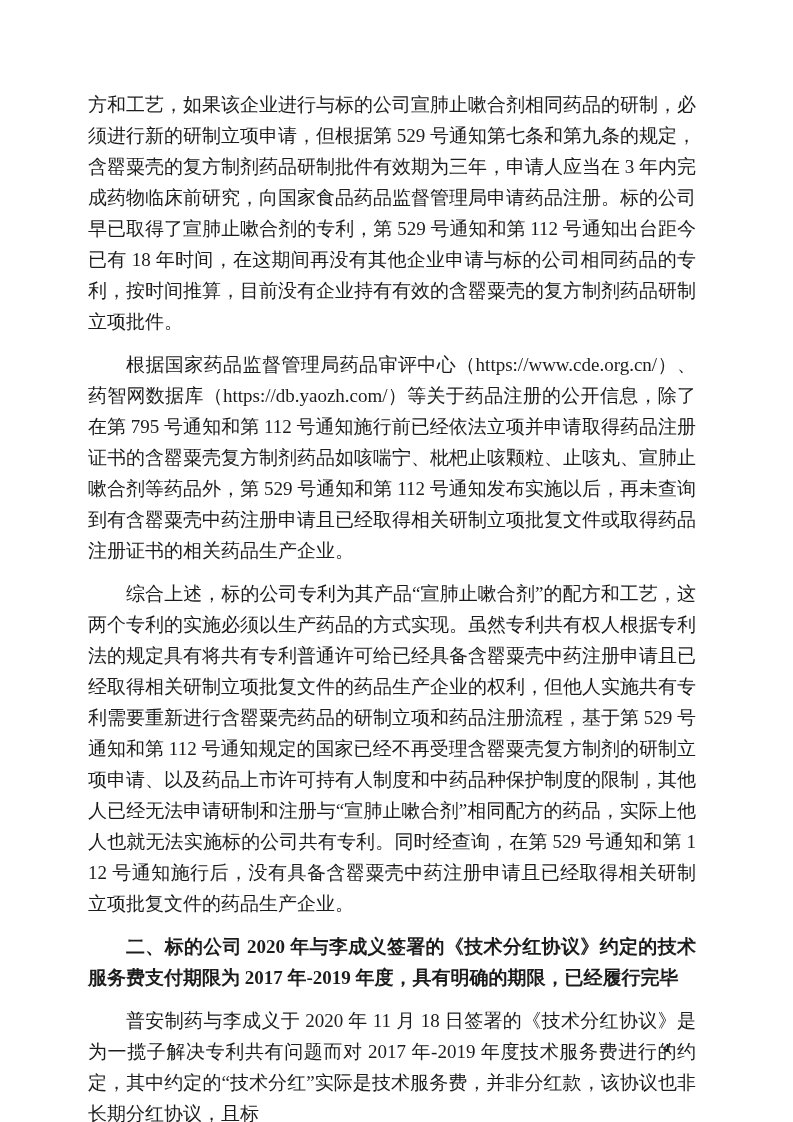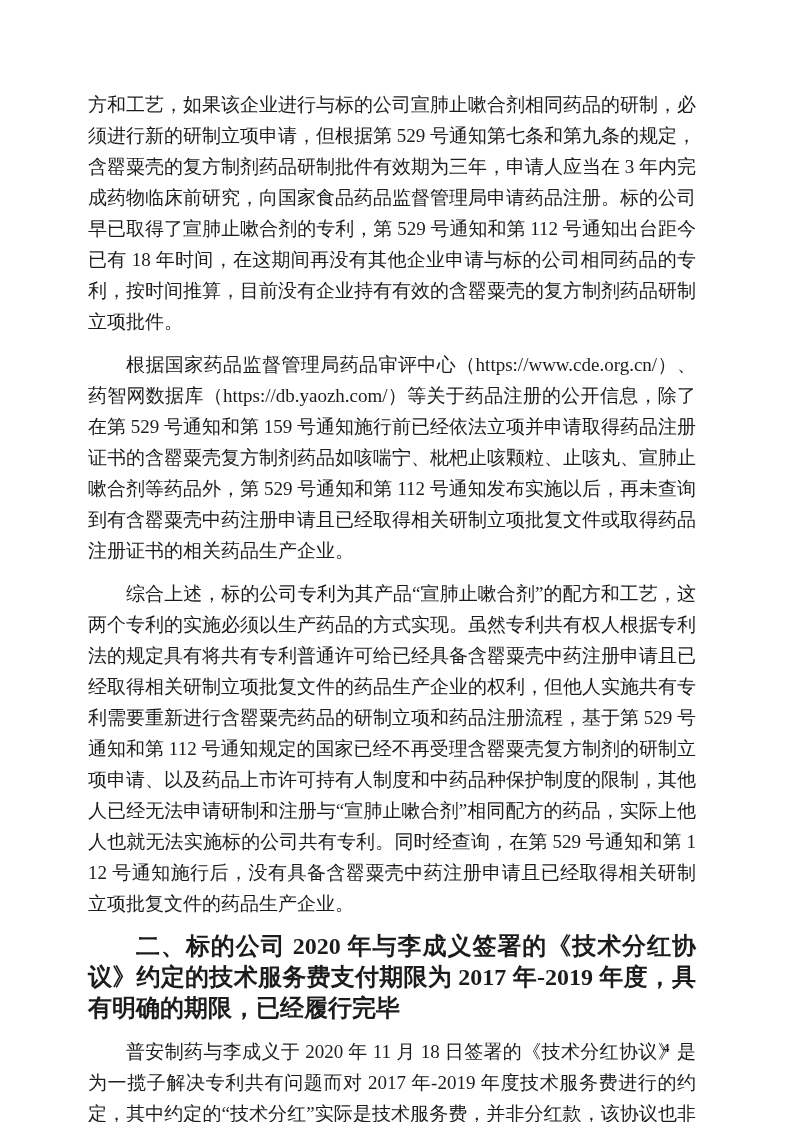--- a/index.html
+++ b/index.html
@@ -29,21 +29,21 @@
     margin: 0 0 12px 0;
     word-break: break-all;
   }
   .para.no-indent {
     text-indent: 0;
   }
   .para.indent {
     text-indent: 2em;
   }
   .section-heading {
-    font-size: 24px;
+    font-size: 19px;
     line-height: 31px;
     font-weight: bold;
     text-align: justify;
     text-indent: 2em;
     margin: 12px 0 12px 0;
     word-break: break-all;
   }
   .page-number {
     position: absolute;
     left: 663px;
@@ -52,19 +52,19 @@
     font-weight: bold;
     color: #1c1c1c;
   }
 </style>
 </head>
 <body>
 
 <div class="page">
   <div class="content">
     <p class="para no-indent">方和工艺，如果该企业进行与标的公司宣肺止嗽合剂相同药品的研制，必须进行新的研制立项申请，但根据第 529 号通知第七条和第九条的规定，含罂粟壳的复方制剂药品研制批件有效期为三年，申请人应当在 3 年内完成药物临床前研究，向国家食品药品监督管理局申请药品注册。标的公司早已取得了宣肺止嗽合剂的专利，第 529 号通知和第 112 号通知出台距今已有 18 年时间，在这期间再没有其他企业申请与标的公司相同药品的专利，按时间推算，目前没有企业持有有效的含罂粟壳的复方制剂药品研制立项批件。</p>
-    <p class="para indent">根据国家药品监督管理局药品审评中心（https://www.cde.org.cn/）、药智网数据库（https://db.yaozh.com/）等关于药品注册的公开信息，除了在第 529 号通知和第 159 号通知施行前已经依法立项并申请取得药品注册证书的含罂粟壳复方制剂药品如咳喘宁、枇杷止咳颗粒、止咳丸、宣肺止嗽合剂等药品外，第 529 号通知和第 112 号通知发布实施以后，再未查询到有含罂粟壳中药注册申请且已经取得相关研制立项批复文件或取得药品注册证书的相关药品生产企业。</p>
+    <p class="para indent">根据国家药品监督管理局药品审评中心（https://www.cde.org.cn/）、药智网数据库（https://db.yaozh.com/）等关于药品注册的公开信息，除了在第 795 号通知和第 112 号通知施行前已经依法立项并申请取得药品注册证书的含罂粟壳复方制剂药品如咳喘宁、枇杷止咳颗粒、止咳丸、宣肺止嗽合剂等药品外，第 529 号通知和第 112 号通知发布实施以后，再未查询到有含罂粟壳中药注册申请且已经取得相关研制立项批复文件或取得药品注册证书的相关药品生产企业。</p>
     <p class="para indent">综合上述，标的公司专利为其产品“宣肺止嗽合剂”的配方和工艺，这两个专利的实施必须以生产药品的方式实现。虽然专利共有权人根据专利法的规定具有将共有专利普通许可给已经具备含罂粟壳中药注册申请且已经取得相关研制立项批复文件的药品生产企业的权利，但他人实施共有专利需要重新进行含罂粟壳药品的研制立项和药品注册流程，基于第 529 号通知和第 112 号通知规定的国家已经不再受理含罂粟壳复方制剂的研制立项申请、以及药品上市许可持有人制度和中药品种保护制度的限制，其他人已经无法申请研制和注册与“宣肺止嗽合剂”相同配方的药品，实际上他人也就无法实施标的公司共有专利。同时经查询，在第 529 号通知和第 112 号通知施行后，没有具备含罂粟壳中药注册申请且已经取得相关研制立项批复文件的药品生产企业。</p>
     <h2 class="section-heading">二、标的公司 2020 年与李成义签署的《技术分红协议》约定的技术服务费支付期限为 2017 年-2019 年度，具有明确的期限，已经履行完毕</h2>
     <p class="para indent">普安制药与李成义于 2020 年 11 月 18 日签署的《技术分红协议》是为一揽子解决专利共有问题而对 2017 年-2019 年度技术服务费进行的约定，其中约定的“技术分红”实际是技术服务费，并非分红款，该协议也非长期分红协议，且标</p>
   </div>
   <div class="page-number">4</div>
 </div>
 
 </body></html>

